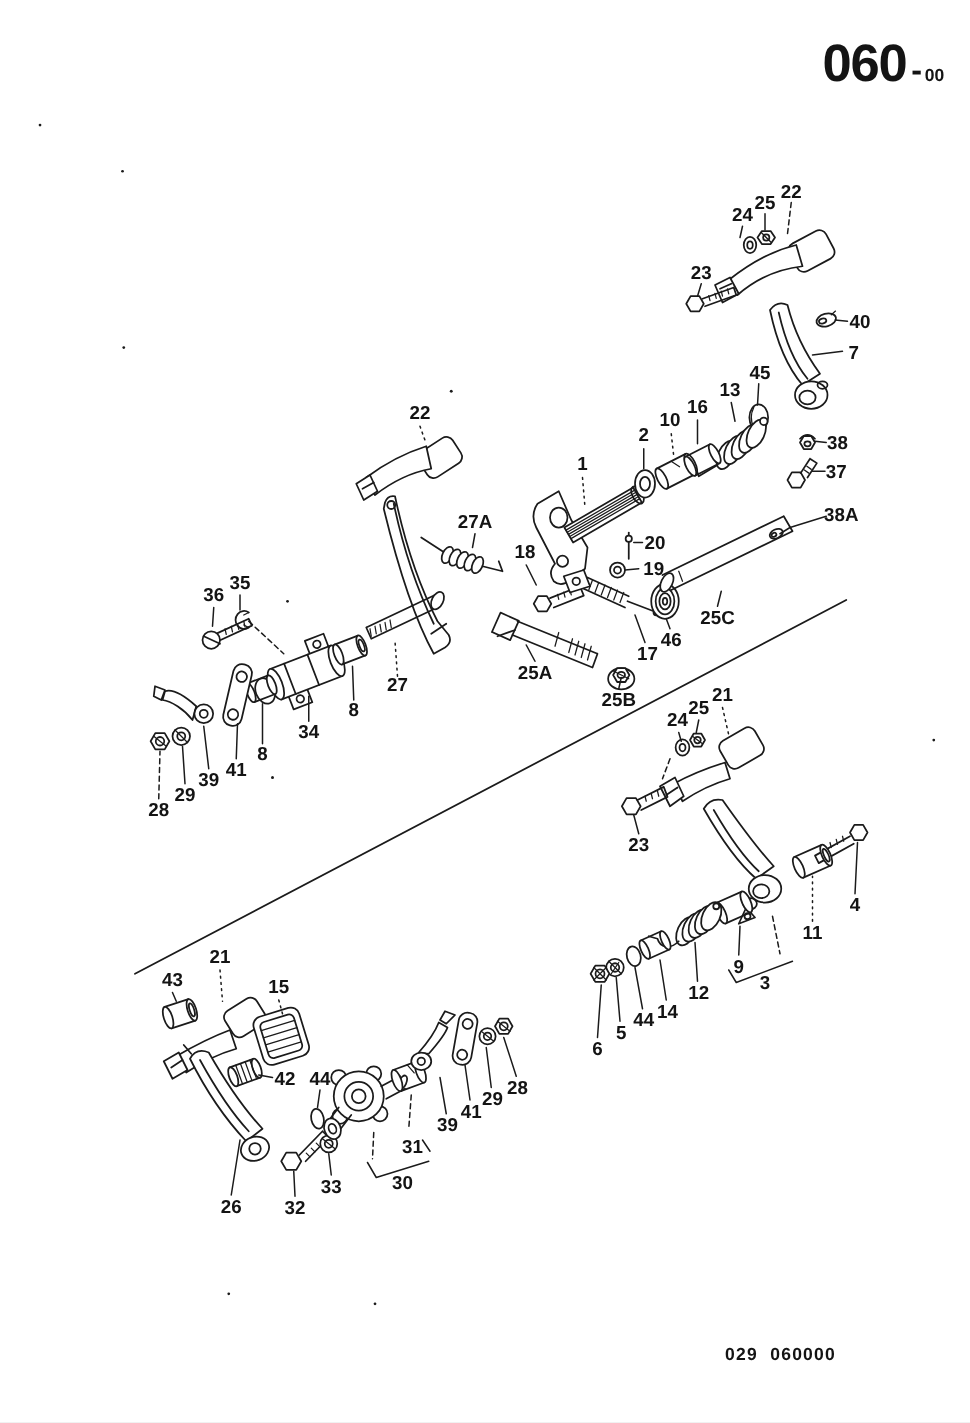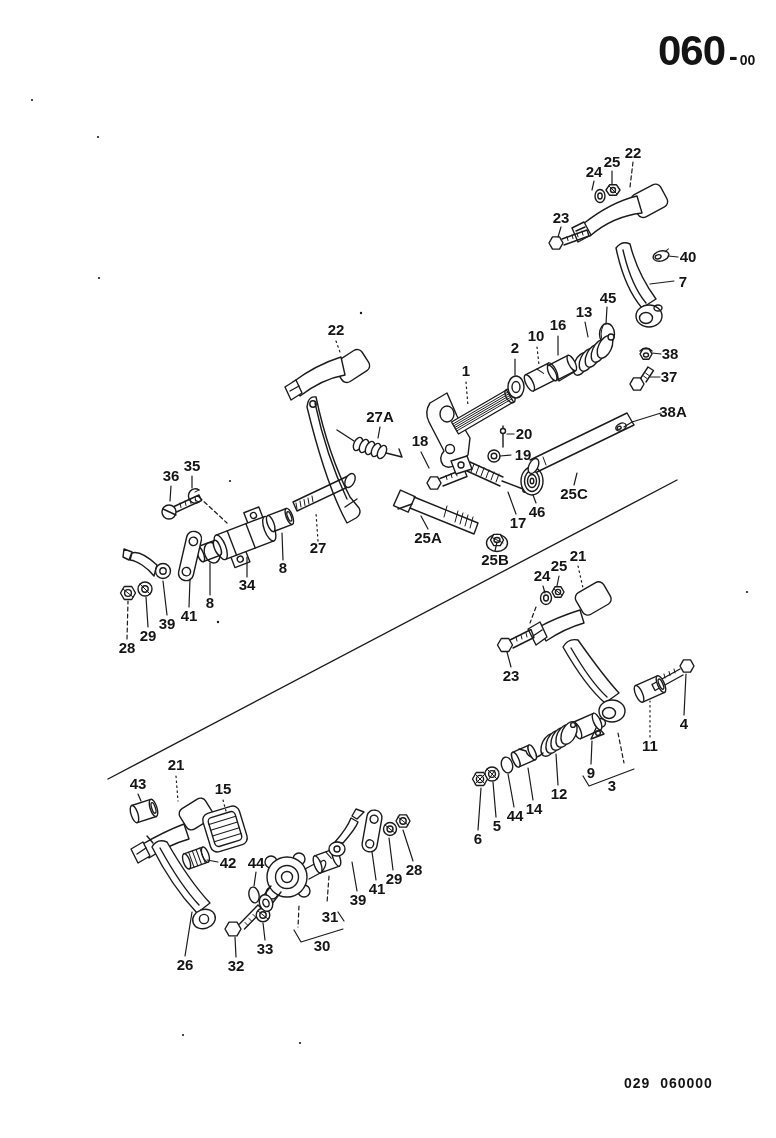--- a/index.html
+++ b/index.html
@@ -3,21 +3,21 @@
 <meta charset="utf-8">
 <style>
   html,body{margin:0;padding:0;background:#e8e8e8;}
   .stage{position:relative;width:776px;height:1138px;background:#ffffff;overflow:hidden;
          font-family:"Liberation Sans", sans-serif;color:#141414;}
   .page-code{position:absolute;top:30px;left:658px;white-space:nowrap;font-weight:bold;
              display:flex;align-items:baseline;line-height:1;}
   .page-code .main{font-size:42px;letter-spacing:-1px;text-align:right;}
   .page-code .sep{font-size:26px;margin:0 2px 0 4px;}
   .page-code .suffix{font-size:14px;}
-  .footer-code{position:absolute;top:1075px;left:624px;font-size:14px;font-weight:bold;
+  .footer-code{position:absolute;top:1075px;left:580px;font-size:14px;font-weight:bold;
                letter-spacing:1px;white-space:pre;}
   svg.art{position:absolute;top:0;left:0;}
   .ln{stroke:#1b1b1b;stroke-width:1.4;fill:none;stroke-linecap:round;stroke-linejoin:round;}
   .lnw{stroke:#1b1b1b;stroke-width:1.4;fill:#ffffff;stroke-linecap:round;stroke-linejoin:round;}
   .thin{stroke:#1b1b1b;stroke-width:1;fill:none;stroke-linecap:round;}
   .lead{stroke:#1b1b1b;stroke-width:1.2;fill:none;stroke-linecap:round;stroke-linejoin:round;}
   .dash{stroke-dasharray:4 3;}
   .dot{stroke-dasharray:1.5 3.5;}
   .callout{font:bold 15px "Liberation Sans", sans-serif;fill:#141414;text-anchor:middle;}
   .speck{fill:#1b1b1b;}

